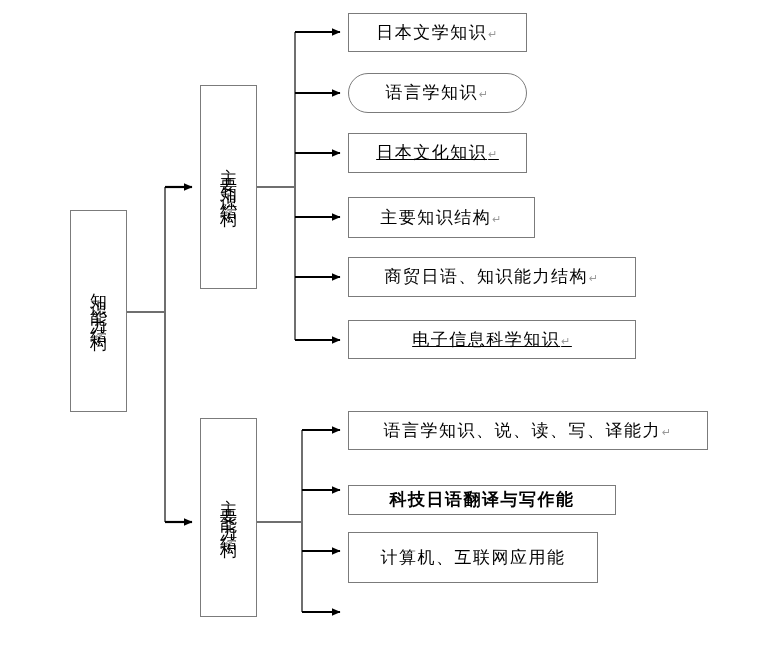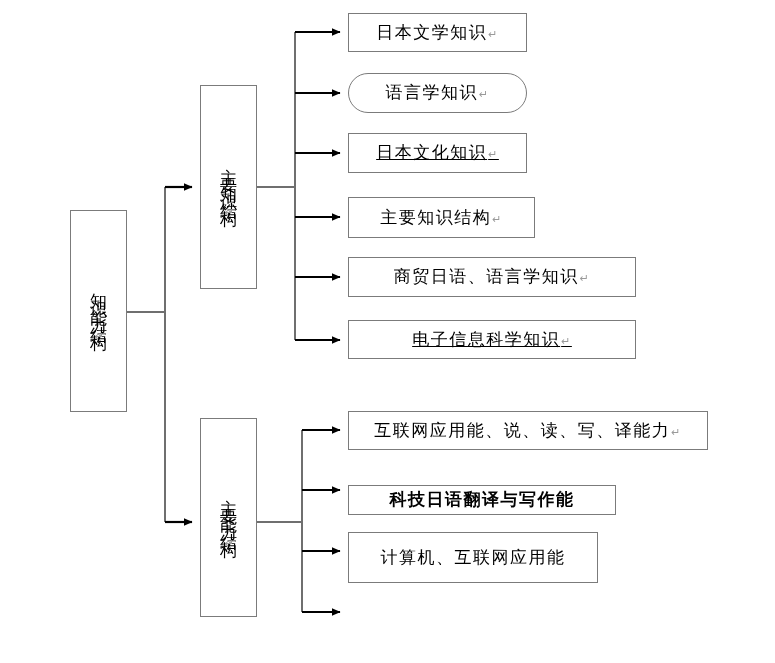--- a/index.html
+++ b/index.html
@@ -141,33 +141,33 @@
   </div>
 
   <div class="node-box horizontal" style="left:348px; top:197px; width:187px; height:41px;">
     <span class="node-label">
       <span>主要知识结构</span><span class="pilcrow">↵</span>
     </span>
   </div>
 
   <div class="node-box horizontal" style="left:348px; top:257px; width:288px; height:40px;">
     <span class="node-label">
-      <span>商贸日语、语言学知识</span><span class="pilcrow">↵</span>
+      <span>商贸日语、知识能力结构</span><span class="pilcrow">↵</span>
     </span>
   </div>
 
   <div class="node-box horizontal" style="left:348px; top:320px; width:288px; height:39px;text-decoration:underline;">
     <span class="node-label">
       <span>电子信息科学知识</span><span class="pilcrow">↵</span>
     </span>
   </div>
 
   <div class="node-box horizontal" style="left:348px; top:411px; width:360px; height:39px;">
     <span class="node-label">
-      <span>互联网应用能、说、读、写、译能力</span><span class="pilcrow">↵</span>
+      <span>语言学知识、说、读、写、译能力</span><span class="pilcrow">↵</span>
     </span>
   </div>
 
   <div class="node-box horizontal" style="left:348px; top:485px; width:268px; height:30px;font-weight:bold;">
     <span class="node-label">科技日语翻译与写作能</span>
   </div>
 
   <div class="node-box horizontal" style="left:348px; top:532px; width:250px; height:51px;">
     <span class="node-label">计算机、互联网应用能</span>
   </div>

